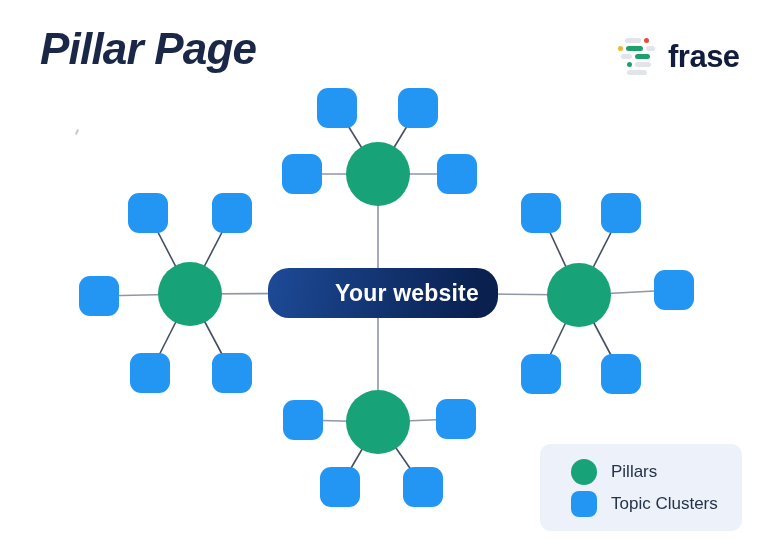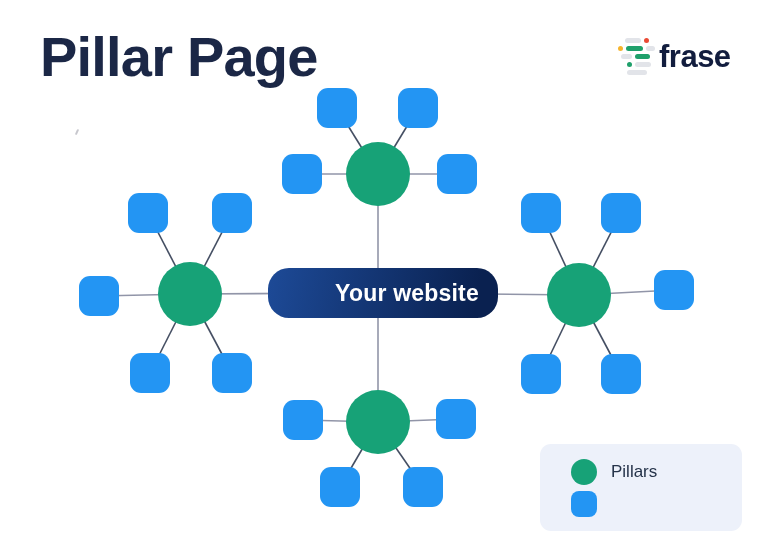--- a/index.html
+++ b/index.html
@@ -6,26 +6,27 @@
   body{
     width:768px;height:560px;position:relative;overflow:hidden;
     background:#ffffff;
     font-family:"Liberation Sans","DejaVu Sans",sans-serif;
   }
   .canvas{position:absolute;inset:0;}
 
   
   .title{
     position:absolute;left:40px;top:24px;margin:0;
-    font-size:56px;font-weight:800;letter-spacing:-0.8px;
+    font-size:44px;font-weight:800;letter-spacing:-0.8px;
     color:var(--title-navy,#1B2746);
+    font-style:italic;
   }
   .logo{
     position:absolute;left:615px;top:32px;
-    display:flex;align-items:center;
+    display:flex;align-items:center;gap:9px;
   }
   .logo-icon{width:44px;height:49px;display:flex;flex-direction:column;justify-content:center;gap:3px;}
   .lrow{display:flex;align-items:center;gap:3px;height:5px;}
   .bar{height:5px;border-radius:3px;}
   .dot{width:5px;height:5px;border-radius:50%;}
   .c-gray{background:var(--icon-gray,#E2E4E9);}
   .c-green{background:var(--icon-green,#1FA06B);}
   .c-yellow{background:var(--icon-yellow,#F6B42C);}
   .c-red{background:var(--icon-red,#EA4A34);}
   .logo-text{
@@ -169,16 +170,17 @@
     <span>Your website</span>
   </div>
 
   <div class="legend">
     <div class="legend-row">
       <div class="swatch circle"></div>
       <span class="legend-label">Pillars</span>
     </div>
     <div class="legend-row">
       <div class="swatch square"></div>
+      <span class="legend-label">Topic Clusters</span>
     </div>
   </div>
 
 </div>
 
 </body></html>

